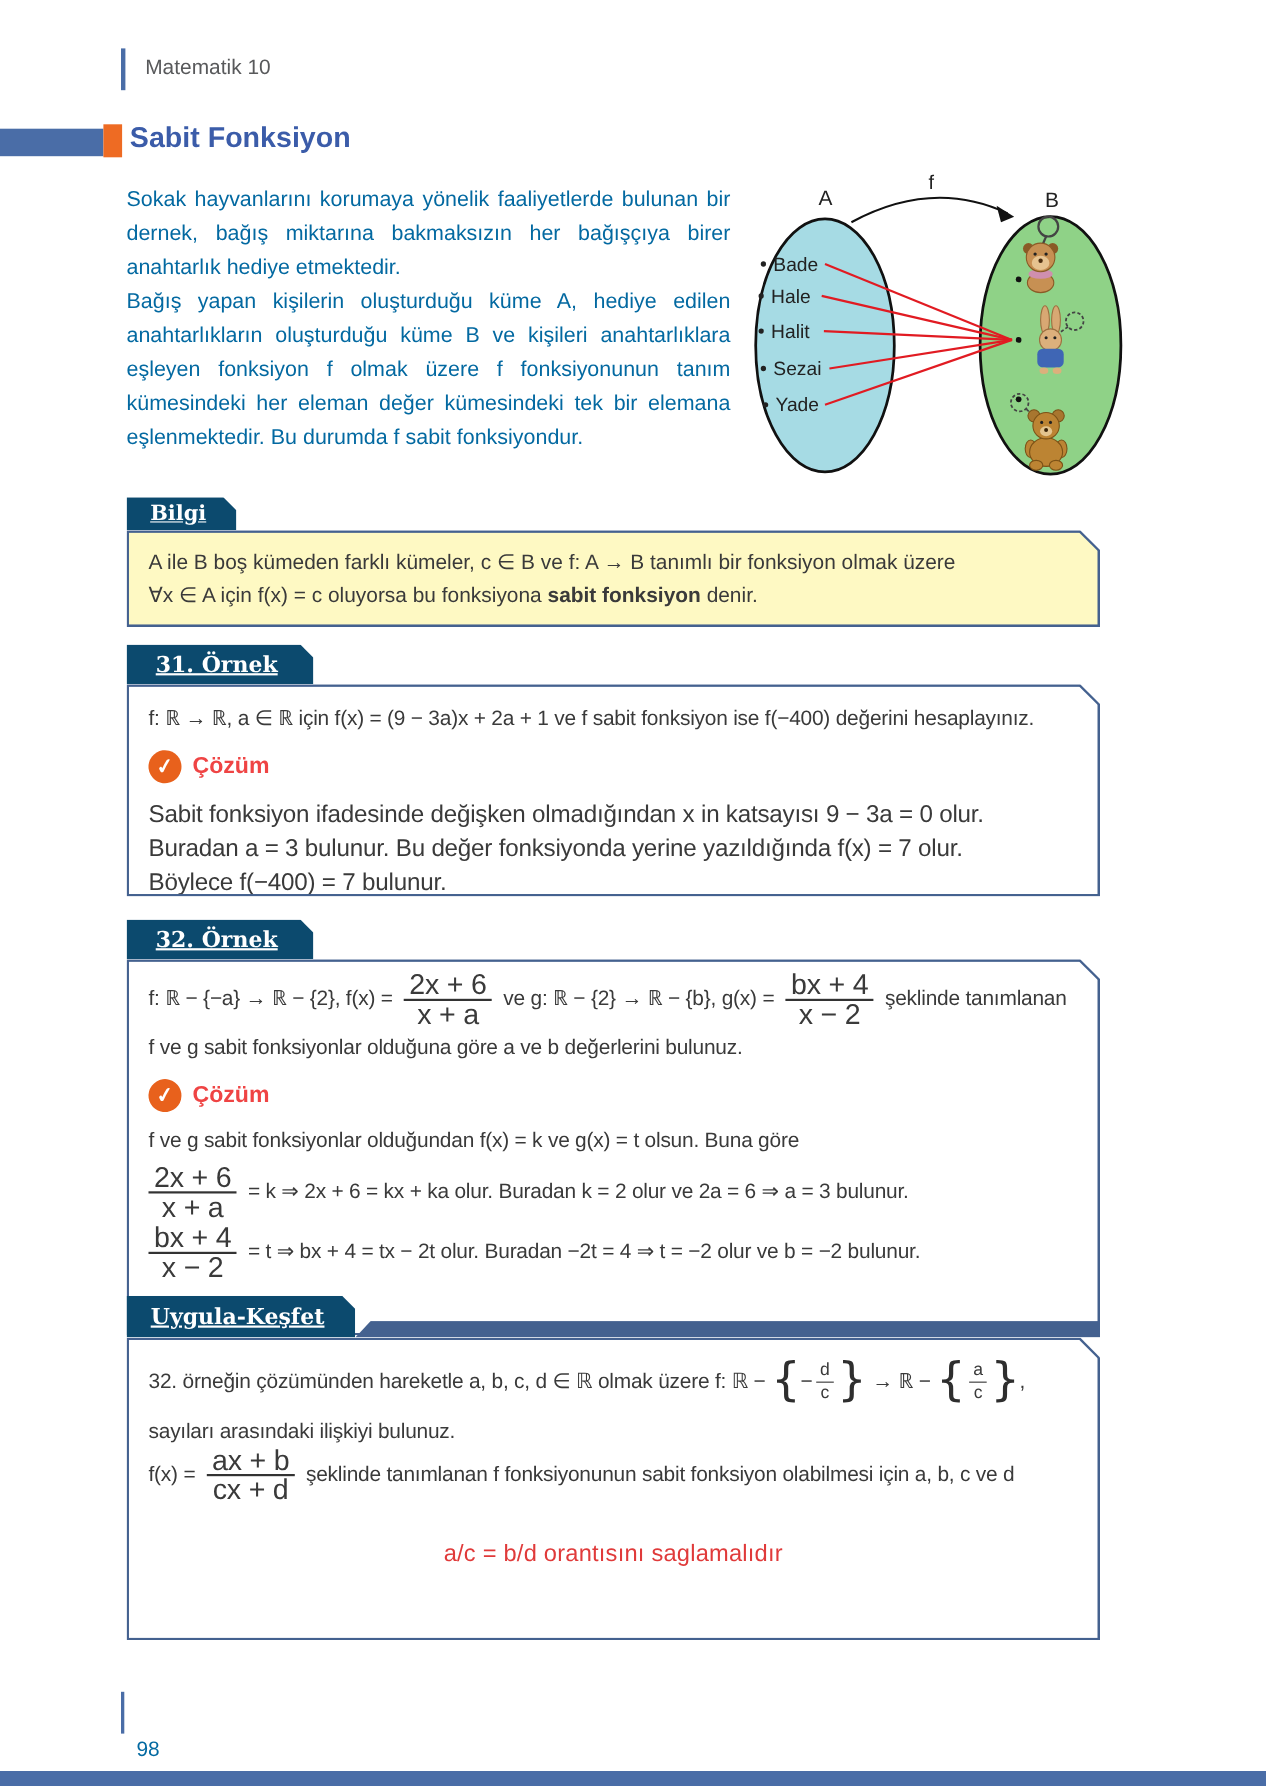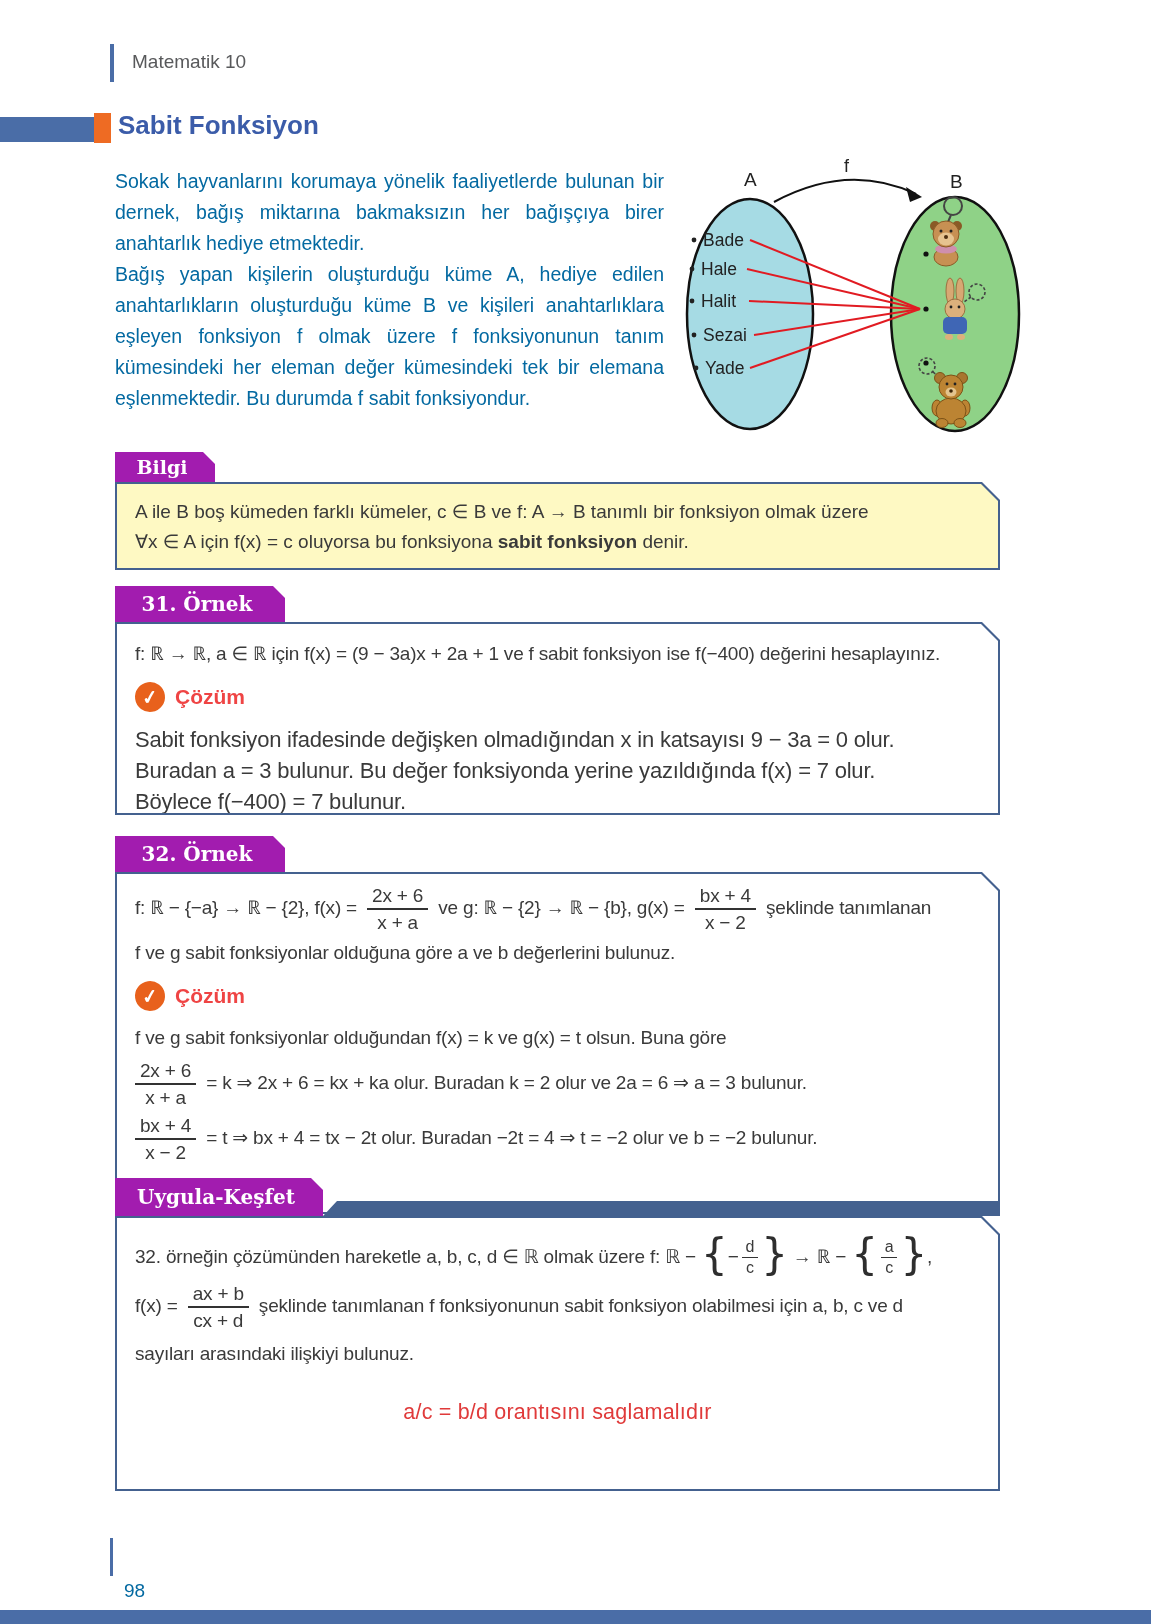--- a/index.html
+++ b/index.html
@@ -24,25 +24,25 @@
   
   .intro{left:115px;top:150px;width:549px;font-size:19.5px;line-height:31px;text-align:justify;color:#0369a1;margin-top:16px;}
   .intro p{margin:0;}
 
   
   .diagram{left:654px;top:154px;}
 
   
   .section{left:115px;width:885px;}
   .tab{
-    background:#a21caf;color:#fff;
+    background:#0c4a6e;color:#fff;
     font-family:"DejaVu Serif", serif;font-weight:bold;font-size:20px;
     display:flex;align-items:center;justify-content:center;
     clip-path:polygon(0 0, calc(100% - 12px) 0, 100% 12px, 100% 100%, 0 100%);
-    padding-right:6px;box-sizing:border-box;
+    padding-right:6px;box-sizing:border-box;text-decoration:underline;
   }
   .panel{position:relative;background:#44618f;
     clip-path:polygon(0 0, calc(100% - 18px) 0, 100% 18px, 100% 100%, 0 100%);}
   .panel-inner{position:absolute;inset:2px;background:#fff;
     clip-path:polygon(0 0, calc(100% - 17px) 0, 100% 17px, 100% 100%, 0 100%);
     box-sizing:border-box;padding:0 18px;}
   .panel-inner.blue{background:#fef9c3;}
 
   .bilgi-sec{top:452px;}
   .bilgi-tab{width:100px;height:30px;font-size:19px;}
@@ -58,21 +58,21 @@
 
   .prob{margin:17px 0 0 0;font-size:19px;line-height:25px;letter-spacing:-0.2px;}
   .cozum-row{display:flex;align-items:center;gap:10px;margin-top:15px;height:32px;}
   .badge{width:30px;height:30px;border-radius:50%;background:#e8611c;color:#fff;
     display:flex;align-items:center;justify-content:center;
     font-size:19px;font-weight:bold;transform:rotate(-8deg);flex:0 0 auto;}
   .cozum-label{font-size:21px;font-weight:bold;color:#ef4444;}
   .soltext{margin:11px 0 0 0;font-size:22px;line-height:31px;width:808px;letter-spacing:-0.2px;}
 
   .frac{display:inline-flex;flex-direction:column;align-items:center;vertical-align:middle;
-    margin:0 5px;line-height:23px;font-size:19px;}
+    margin:0 5px;line-height:23px;font-size:26px;}
   .frac .num{padding:0 5px 1px;border-bottom:2px solid #333;}
   .frac .den{padding-top:1px;}
   .mathline{margin:8px 0 0 0;font-size:19px;letter-spacing:-0.2px;line-height:25px;}
 
   .uyg-sec{top:1178px;}
   .uyg-head{display:flex;align-items:flex-start;}
   .uyg-tab{width:208px;height:38px;}
   .uyg-strip{flex:1;height:15px;margin-top:23px;background:#44618f;
     clip-path:polygon(14px 0, 100% 0, 100% 100%, 0 100%);}
   .uyg-panel{height:275px;}
@@ -259,27 +259,27 @@
     <div class="panel-inner">
       <p class="mathline" style="margin-top:16px;line-height:46px;">
         <span>32. örneğin çözümünden hareketle a, b, c, d ∈ ℝ olmak üzere f: ℝ − </span><span class="brace">{</span><span>−</span><span class="frac sfrac">
             <span class="num">d</span>
             <span class="den">c</span>
           </span><span class="brace">}</span><span> → ℝ − </span><span class="brace">{</span><span class="frac sfrac">
             <span class="num">a</span>
             <span class="den">c</span>
           </span><span class="brace">}</span><span>,</span>
       </p>
+      <p class="mathline" style="margin-top:9px;">sayıları arasındaki ilişkiyi bulunuz.</p>
       <p class="mathline" style="margin-top:2px;">
         <span>f(x) = </span><span class="frac">
             <span class="num">ax + b</span>
             <span class="den">cx + d</span>
           </span><span> şeklinde tanımlanan f fonksiyonunun sabit fonksiyon olabilmesi için a, b, c ve d</span>
       </p>
-      <p class="mathline" style="margin-top:9px;">sayıları arasındaki ilişkiyi bulunuz.</p>
       <p class="answer" style="color:#e03a3a;">a/c = b/d  orantısını saglamalıdır</p>
     </div>
   </div>
 </div>
 
 <div class="abs pg-rule"></div>
 <div class="abs pg-num">98</div>
 <div class="abs footer-band"></div>
 
 </body></html>

